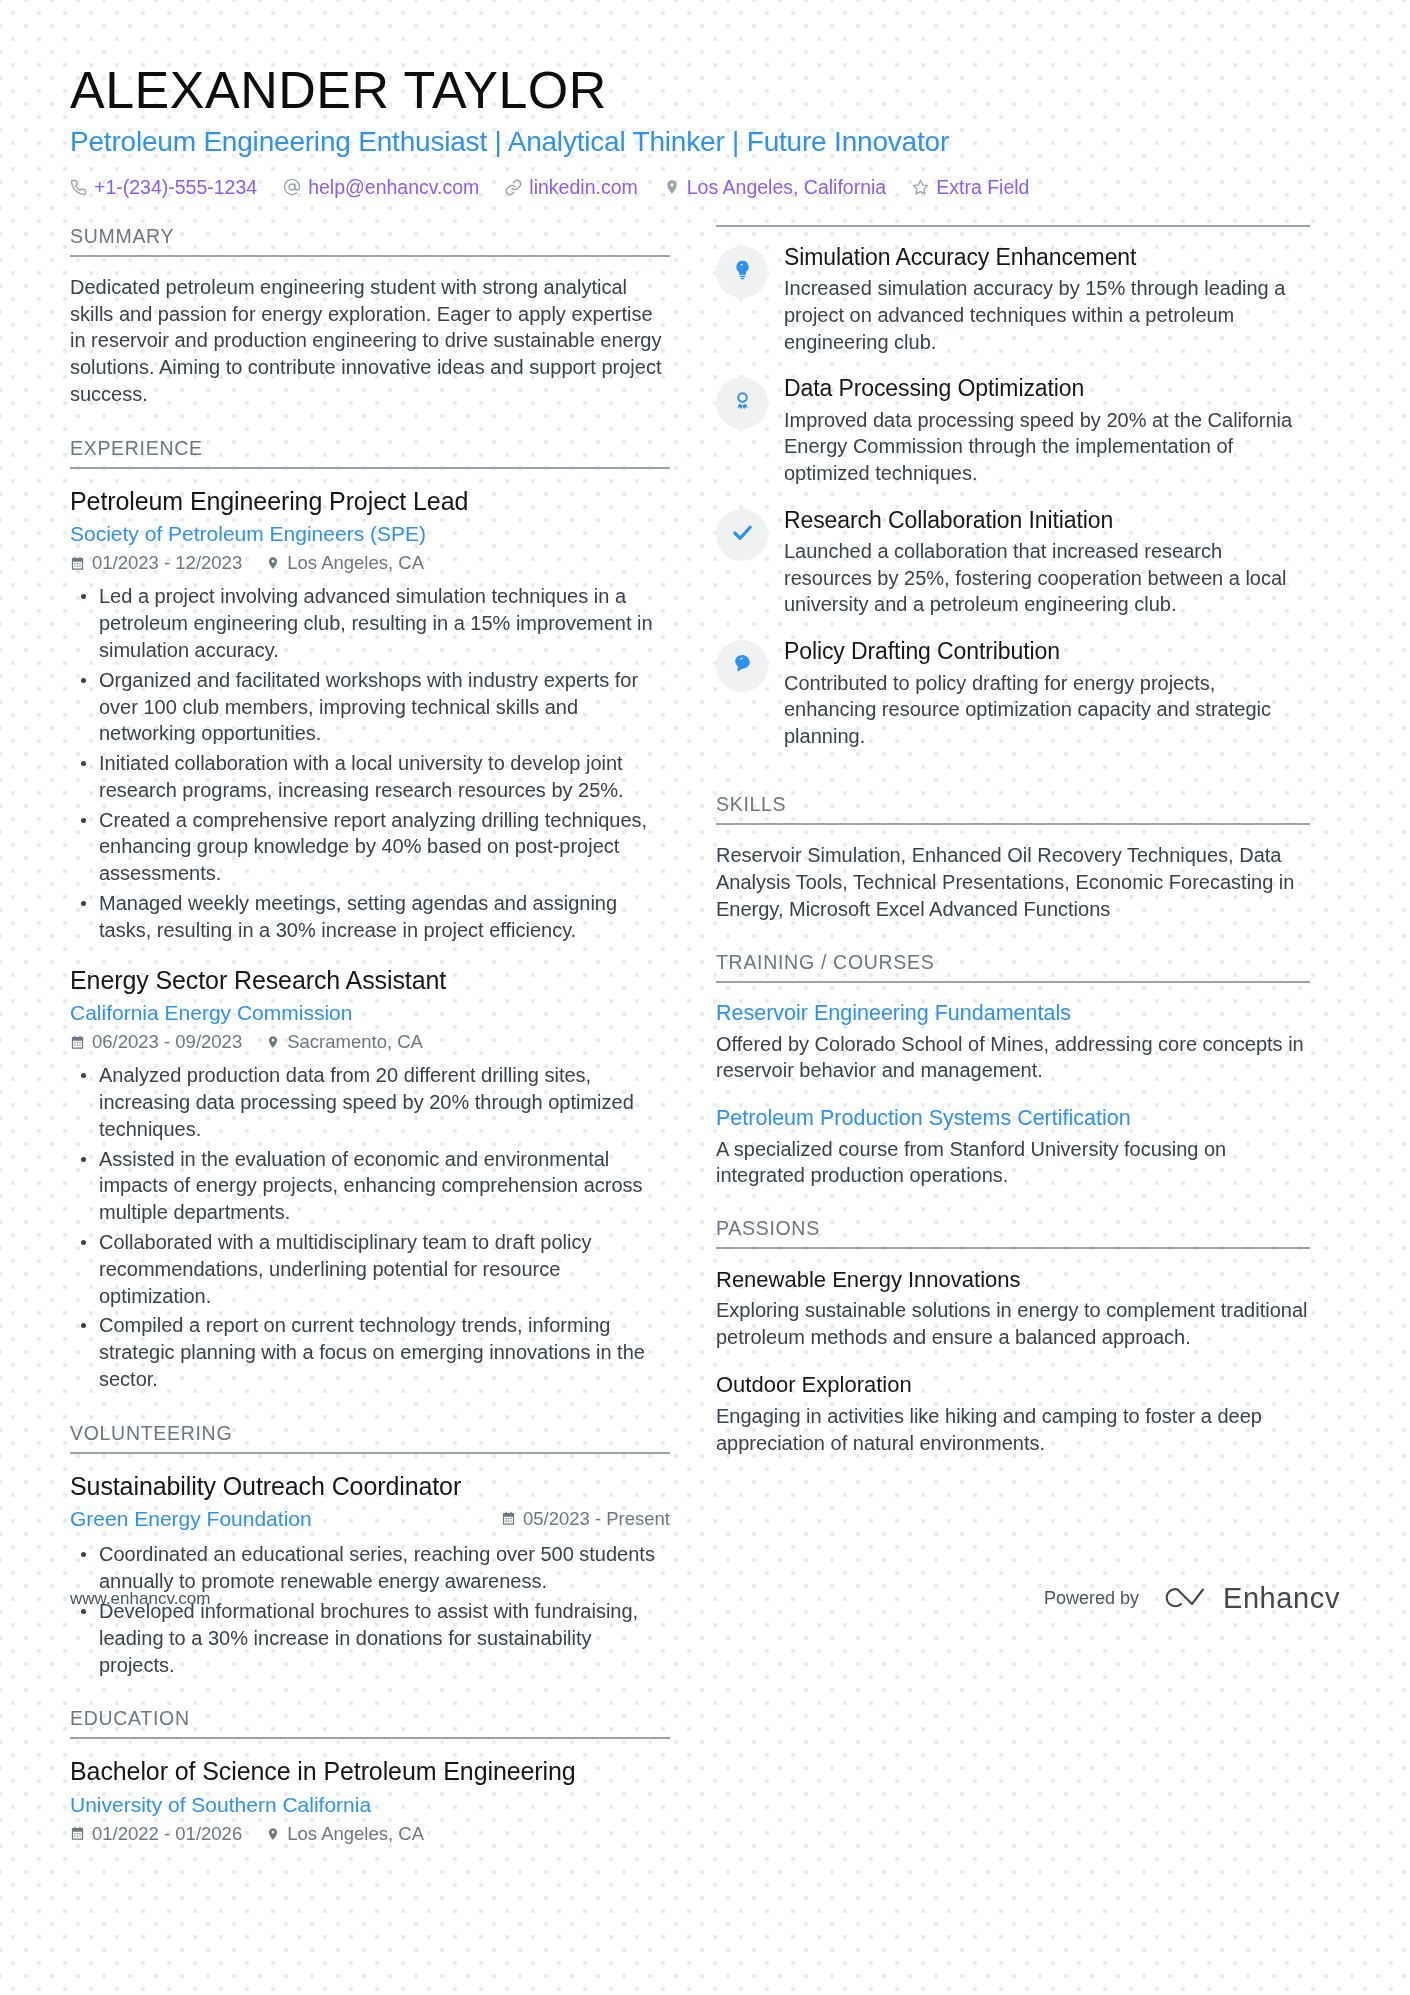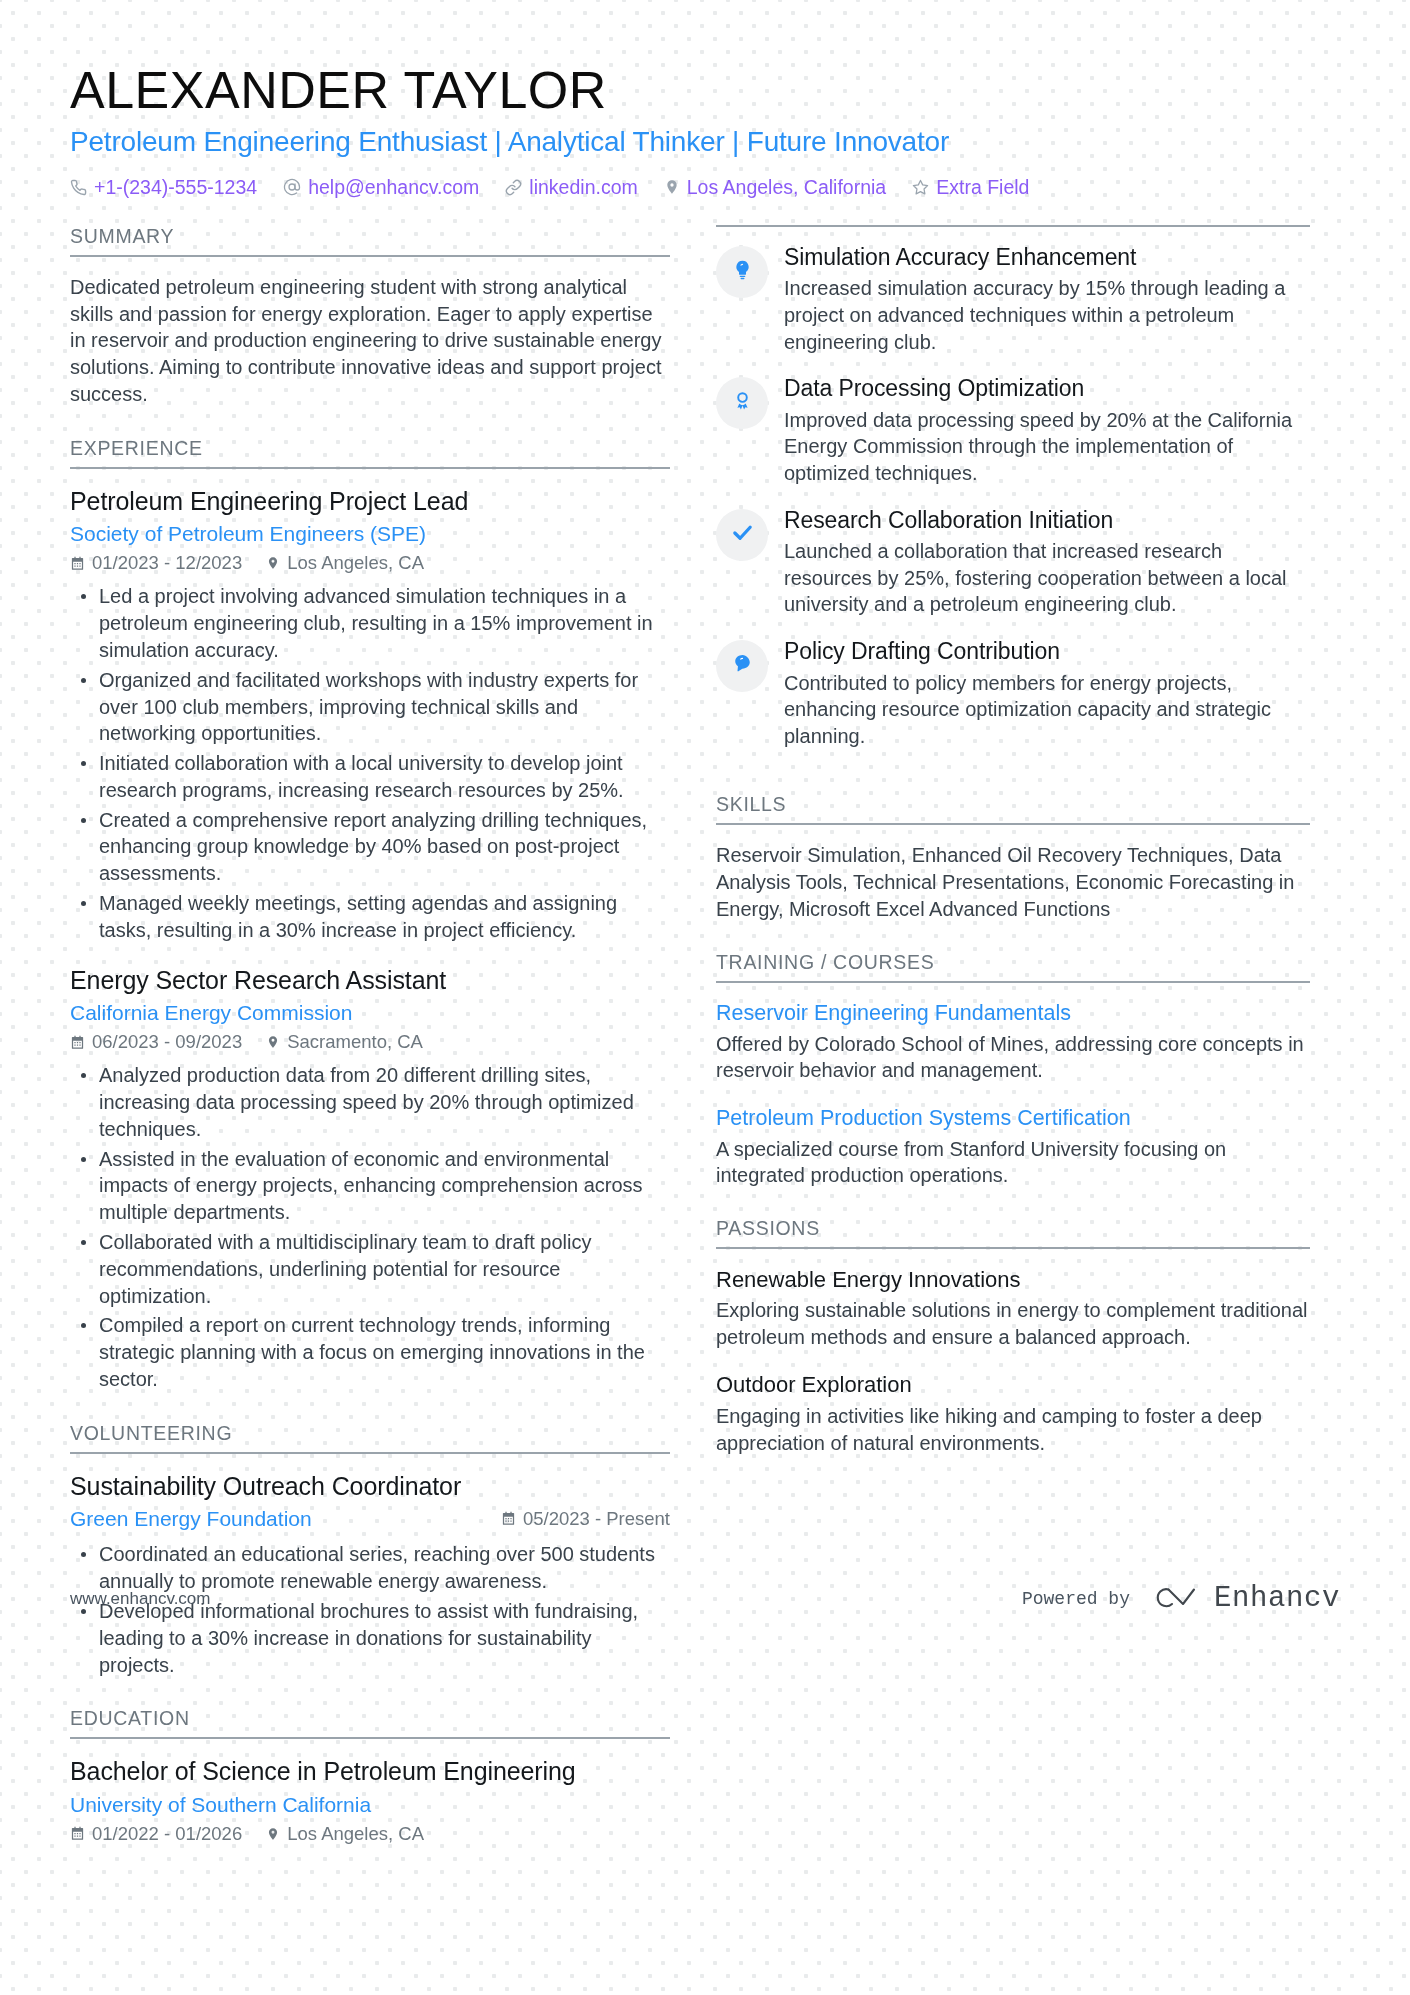--- a/index.html
+++ b/index.html
@@ -223,21 +223,20 @@
     justify-content: space-between;
     font-size: 17px;
     color: #4a5560;
   }
   .powered {
     display: flex;
     align-items: center;
     gap: 14px;
     font-size: 18px;
     color: #4a5560;
-    font-family: Liberation Mono, monospace;
   }
   .enhancv-word {
     font-size: 29px;
     color: #41474d;
     letter-spacing: 0.6px;
   }
 </style>
 </head>
 <body>
 
@@ -482,21 +481,21 @@
           <div class="ach-badge">
             <span>
               <svg width="21" height="21" viewBox="0 0 24 24" fill="#2a91f5">
                   <path d="M12 2.2c-4.6 0-8.3 3.2-8.3 7.2 0 2.3 1.2 4.3 3.1 5.6l-.5 5.4a.6.6 0 0 0 .93.57l4.6-3.1c.06 0 .12.01.17.01 4.6 0 8.3-3.2 8.3-7.2S16.6 2.2 12 2.2z"></path>
                   <path d="M9.4 6.6a4.1 4.1 0 0 1 2.6-1.1.65.65 0 0 1 0 1.3 2.8 2.8 0 0 0-1.75.72.65.65 0 0 1-.85-.92z" fill="#ffffff"></path>
                 </svg>
             </span>
           </div>
           <div class="ach-body">
             <div class="ach-title">Policy Drafting Contribution</div>
-            <div class="ach-desc">Contributed to policy members for energy projects, enhancing resource optimization capacity and strategic planning.</div>
+            <div class="ach-desc">Contributed to policy drafting for energy projects, enhancing resource optimization capacity and strategic planning.</div>
           </div>
         </div>
       </div>
 
       <div class="sec" style="margin-top:44px;">
         <div class="sec-title">SKILLS</div>
         <div class="sec-rule"></div>
         <div class="body-text">Reservoir Simulation, Enhanced Oil Recovery Techniques, Data Analysis Tools, Technical Presentations, Economic Forecasting in Energy, Microsoft Excel Advanced Functions</div>
       </div>
 

